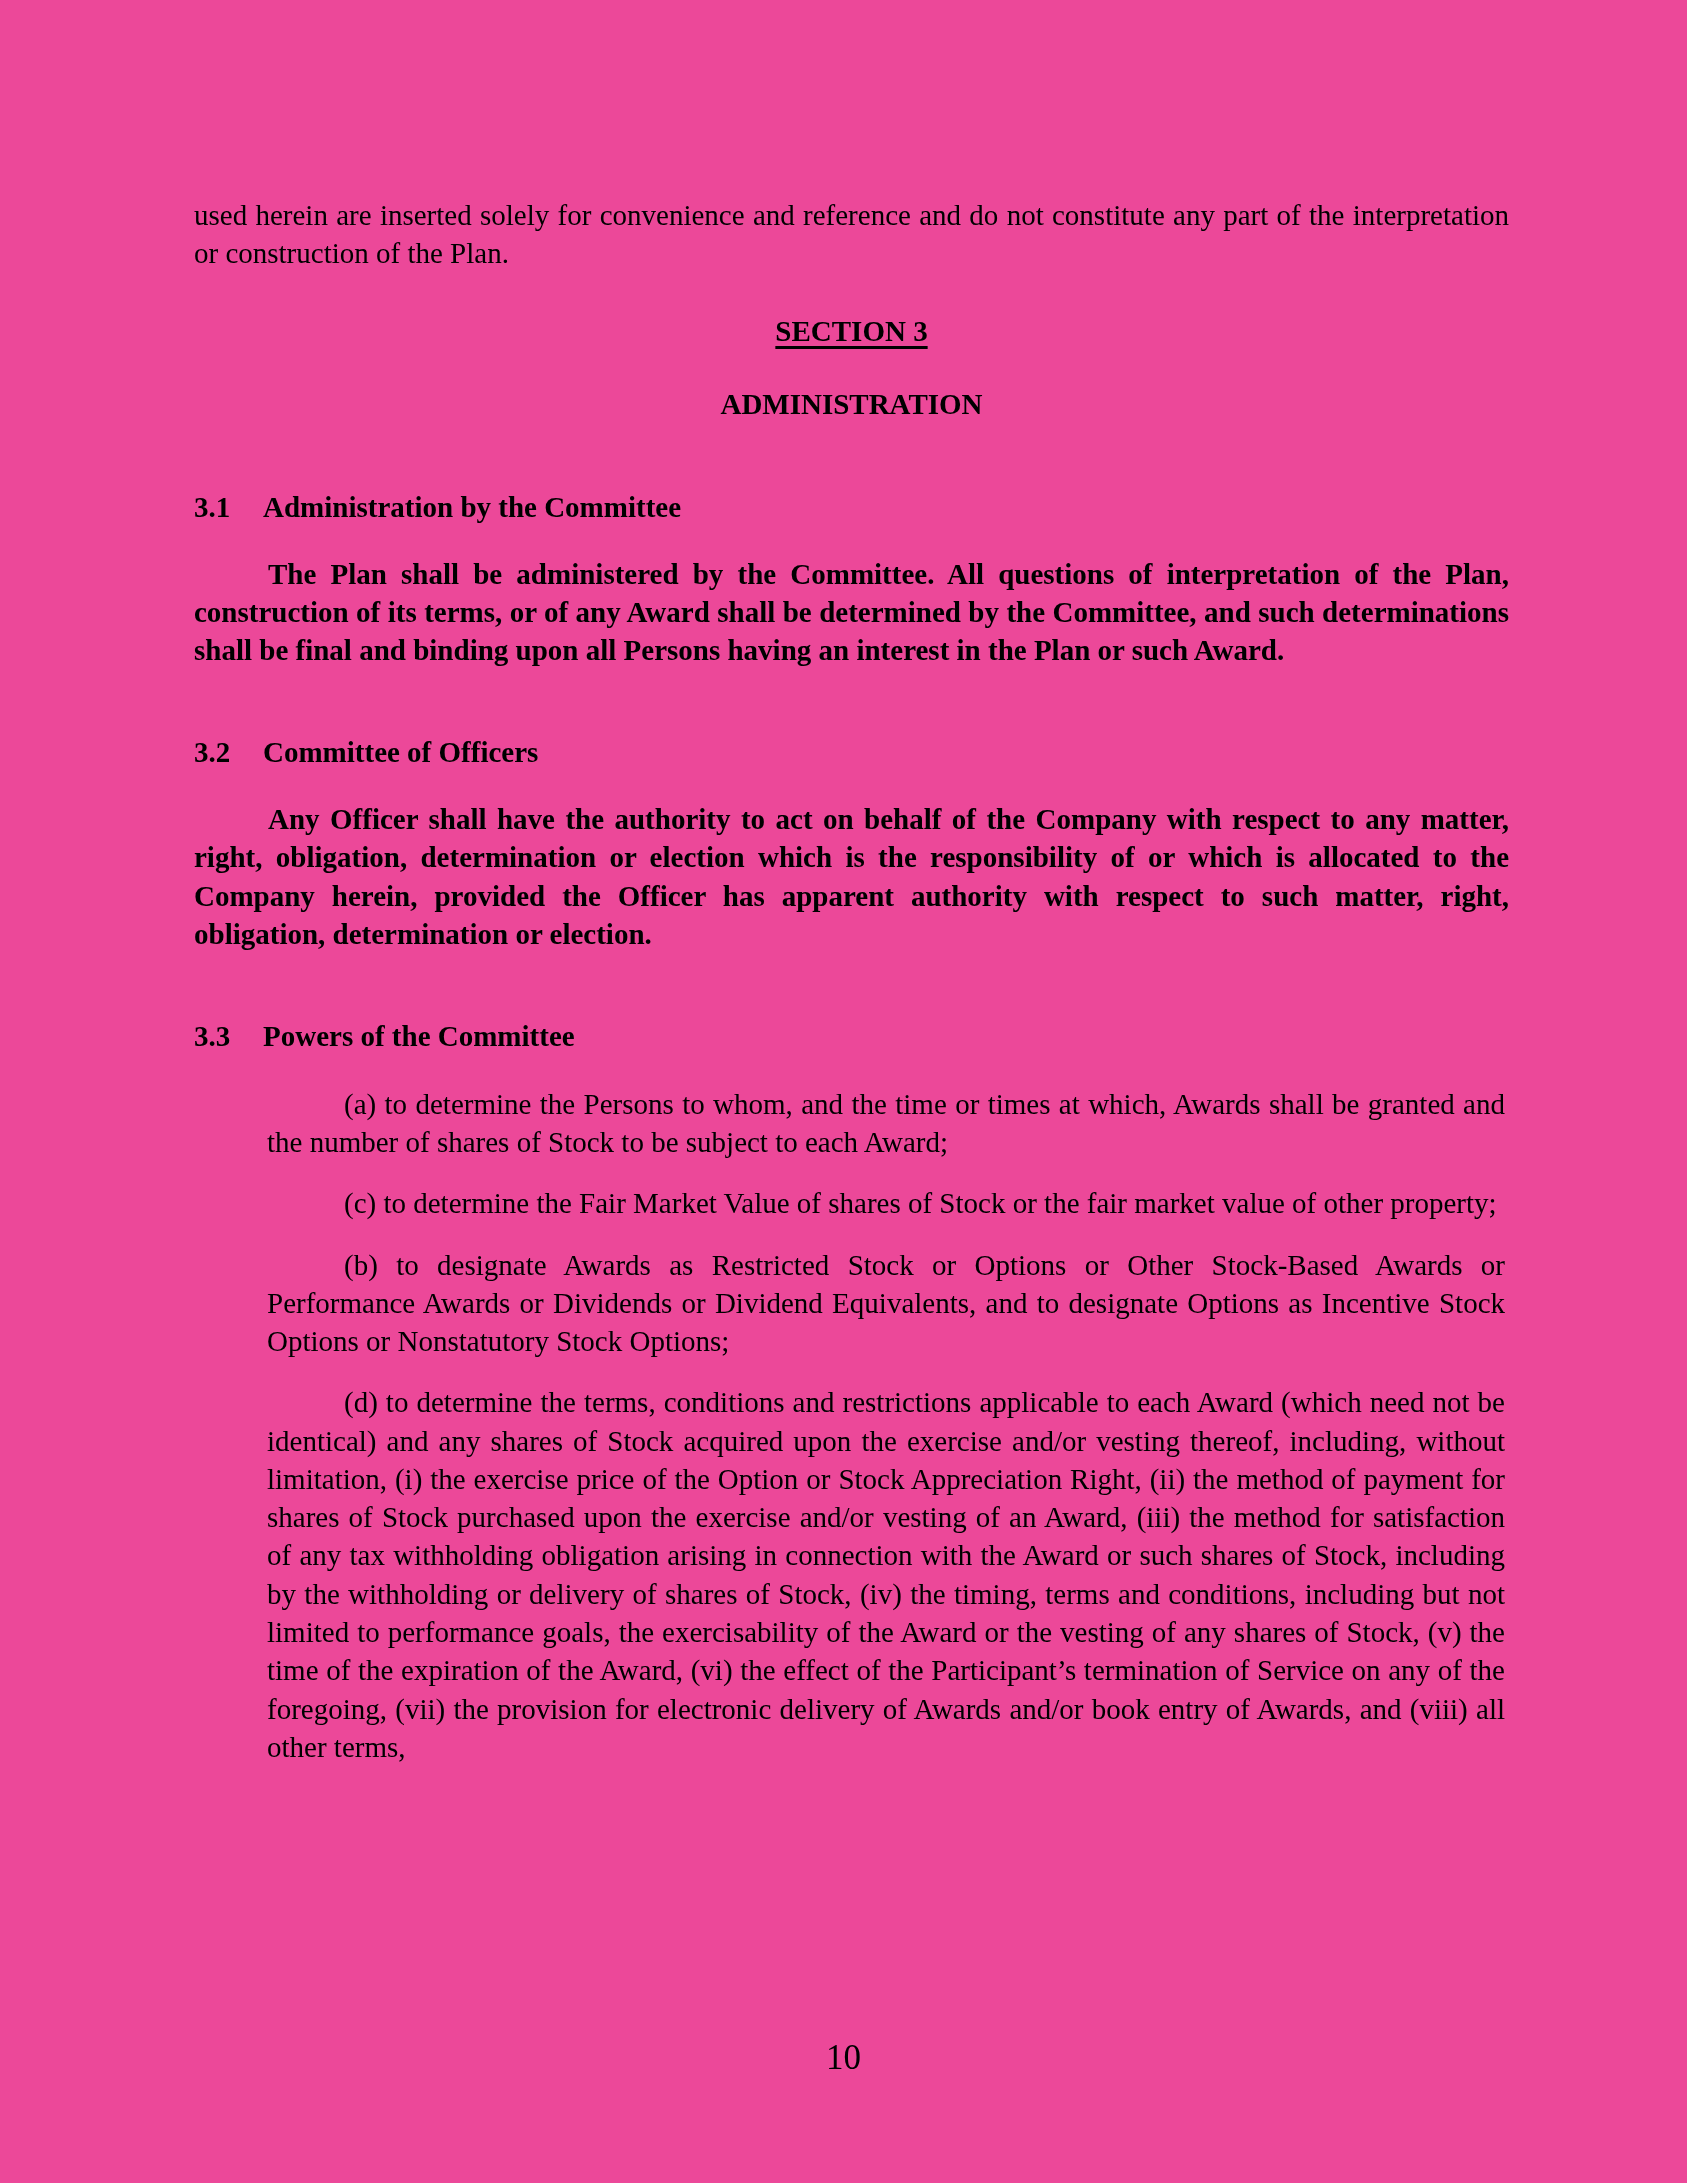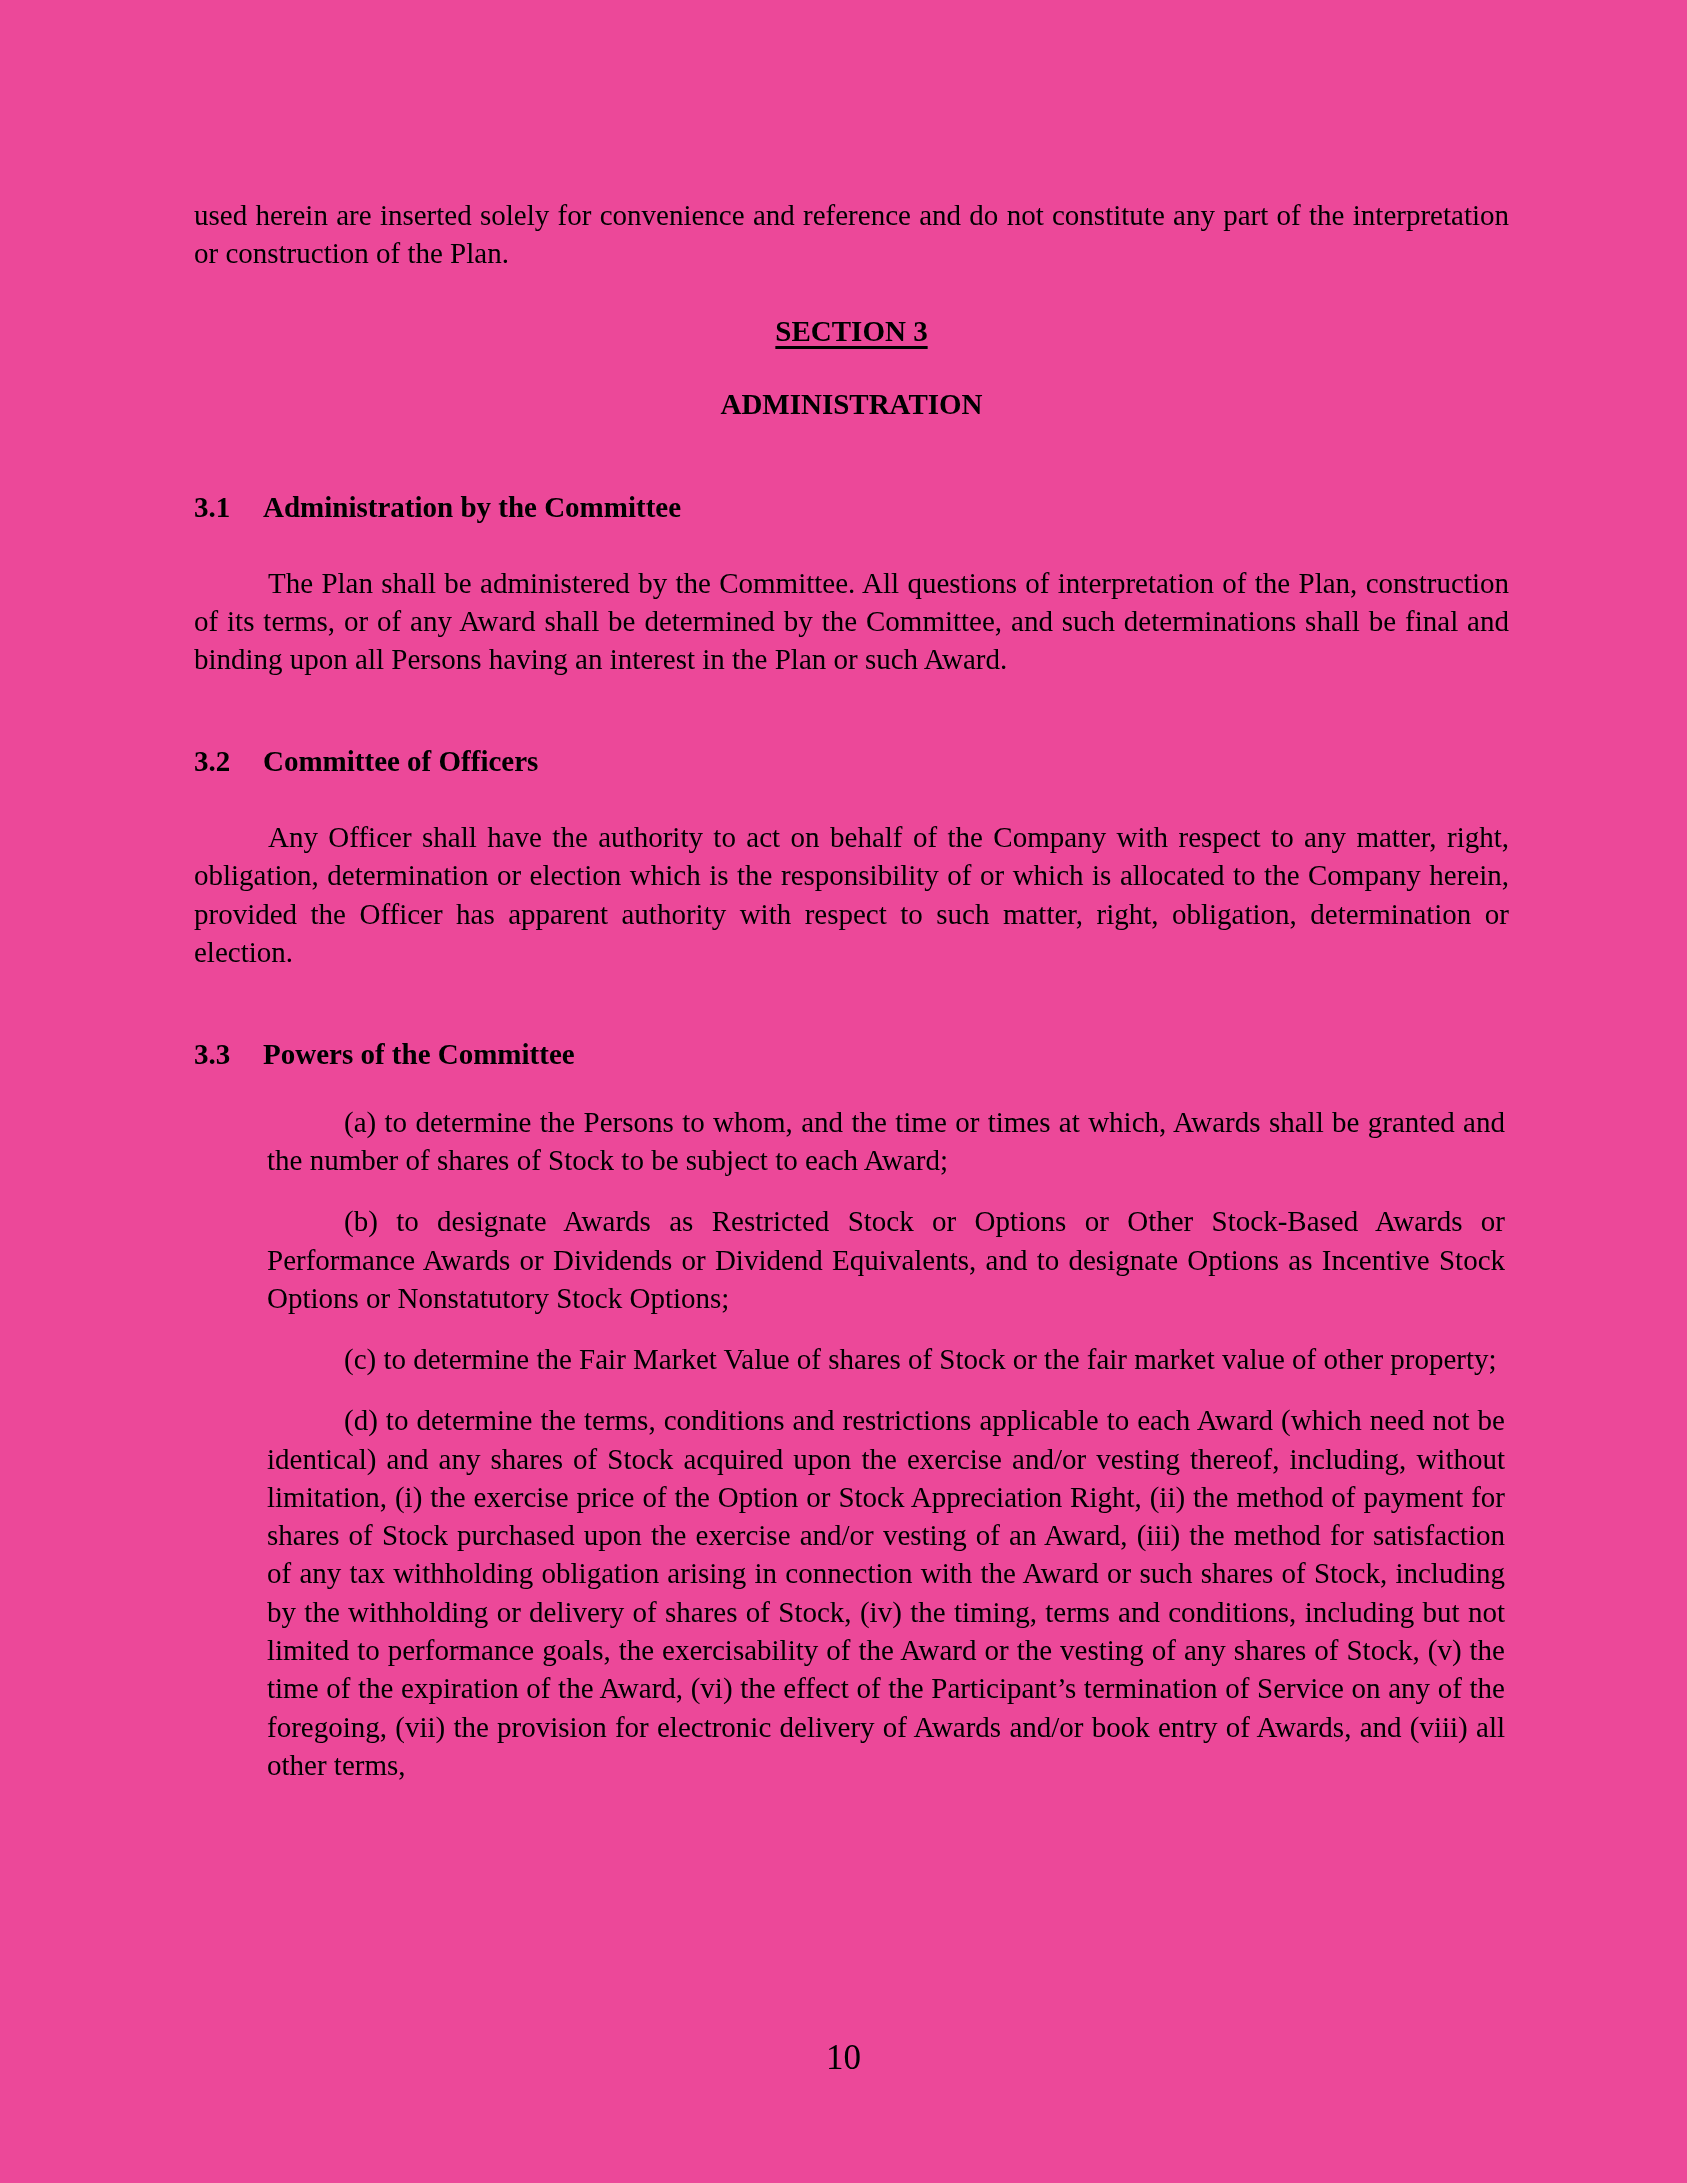--- a/index.html
+++ b/index.html
@@ -30,21 +30,22 @@
     line-height: 1.32;
     text-align: justify;
     margin: 0 0 0 0;
     -webkit-hyphens: none;
     hyphens: none;
   }
   .indent {
     text-indent: 74px;
   }
   .lead-gap {
-    margin-top: 37px;
+    margin-top: 28px;
+    font-weight: bold;
   }
   
   .center-heading {
     text-align: center;
     font-weight: bold;
     font-size: 29px;
     line-height: 1.3;
   }
   .section-title {
     margin-top: 40px;
@@ -121,23 +122,23 @@
       <span class="num">3.2</span><span class="title">Committee of Officers</span>
     </div>
     <p class="para indent lead-gap">Any Officer shall have the authority to act on behalf of the Company with respect to any matter, right, obligation, determination or election which is the responsibility of or which is allocated to the Company herein, provided the Officer has apparent authority with respect to such matter, right, obligation, determination or election.</p>
 
     <div class="sub-heading">
       <span class="num">3.3</span><span class="title">Powers of the Committee</span>
     </div>
 
     <p class="lettered first-lettered">(a) to determine the Persons to whom, and the time or times at which, Awards shall be granted and the number of shares of Stock to be subject to each Award;</p>
 
+    <p class="lettered">(c) to determine the Fair Market Value of shares of Stock or the fair market value of other property;</p>
+
     <p class="lettered">(b) to designate Awards as Restricted Stock or Options or Other Stock-Based Awards or Performance Awards or Dividends or Dividend Equivalents, and to designate Options as Incentive Stock Options or Nonstatutory Stock Options;</p>
-
-    <p class="lettered">(c) to determine the Fair Market Value of shares of Stock or the fair market value of other property;</p>
 
     <p class="lettered">(d) to determine the terms, conditions and restrictions applicable to each Award (which need not be identical) and any shares of Stock acquired upon the exercise and/or vesting thereof, including, without limitation, (i) the exercise price of the Option or Stock Appreciation Right, (ii) the method of payment for shares of Stock purchased upon the exercise and/or vesting of an Award, (iii) the method for satisfaction of any tax withholding obligation arising in connection with the Award or such shares of Stock, including by the withholding or delivery of shares of Stock, (iv) the timing, terms and conditions, including but not limited to performance goals, the exercisability of the Award or the vesting of any shares of Stock, (v) the time of the expiration of the Award, (vi) the effect of the Participant’s termination of Service on any of the foregoing, (vii) the provision for electronic delivery of Awards and/or book entry of Awards, and (viii) all other terms,</p>
 
   </div>
 
   <div class="folio">10</div>
 </div>
 
 
 </body></html>

